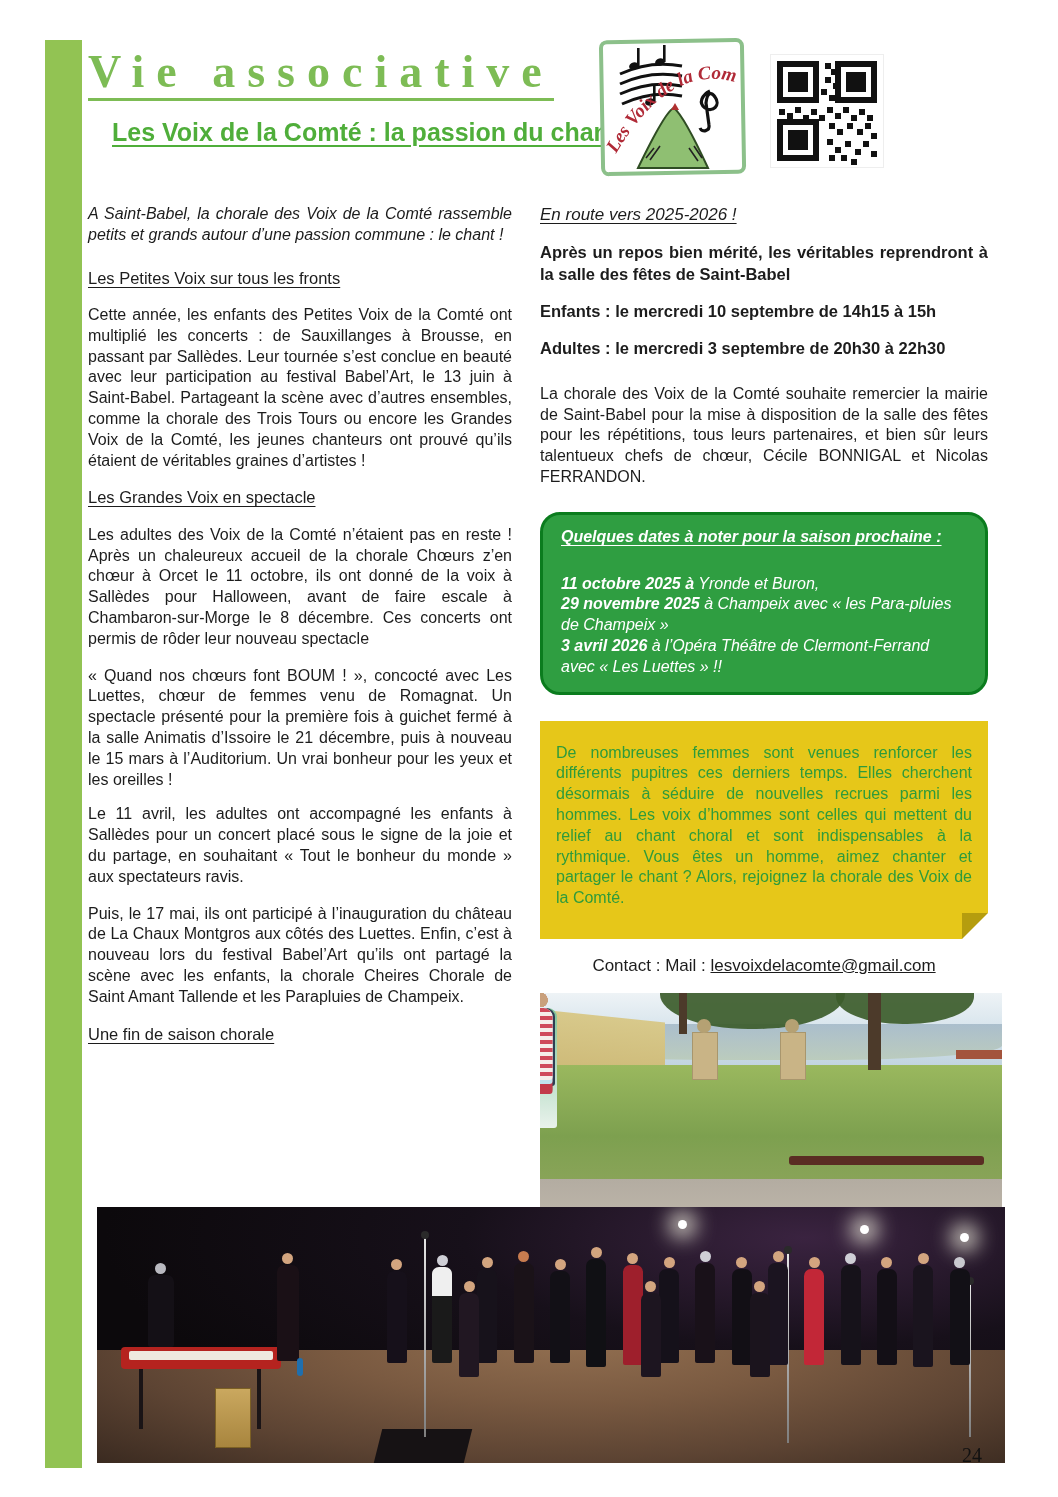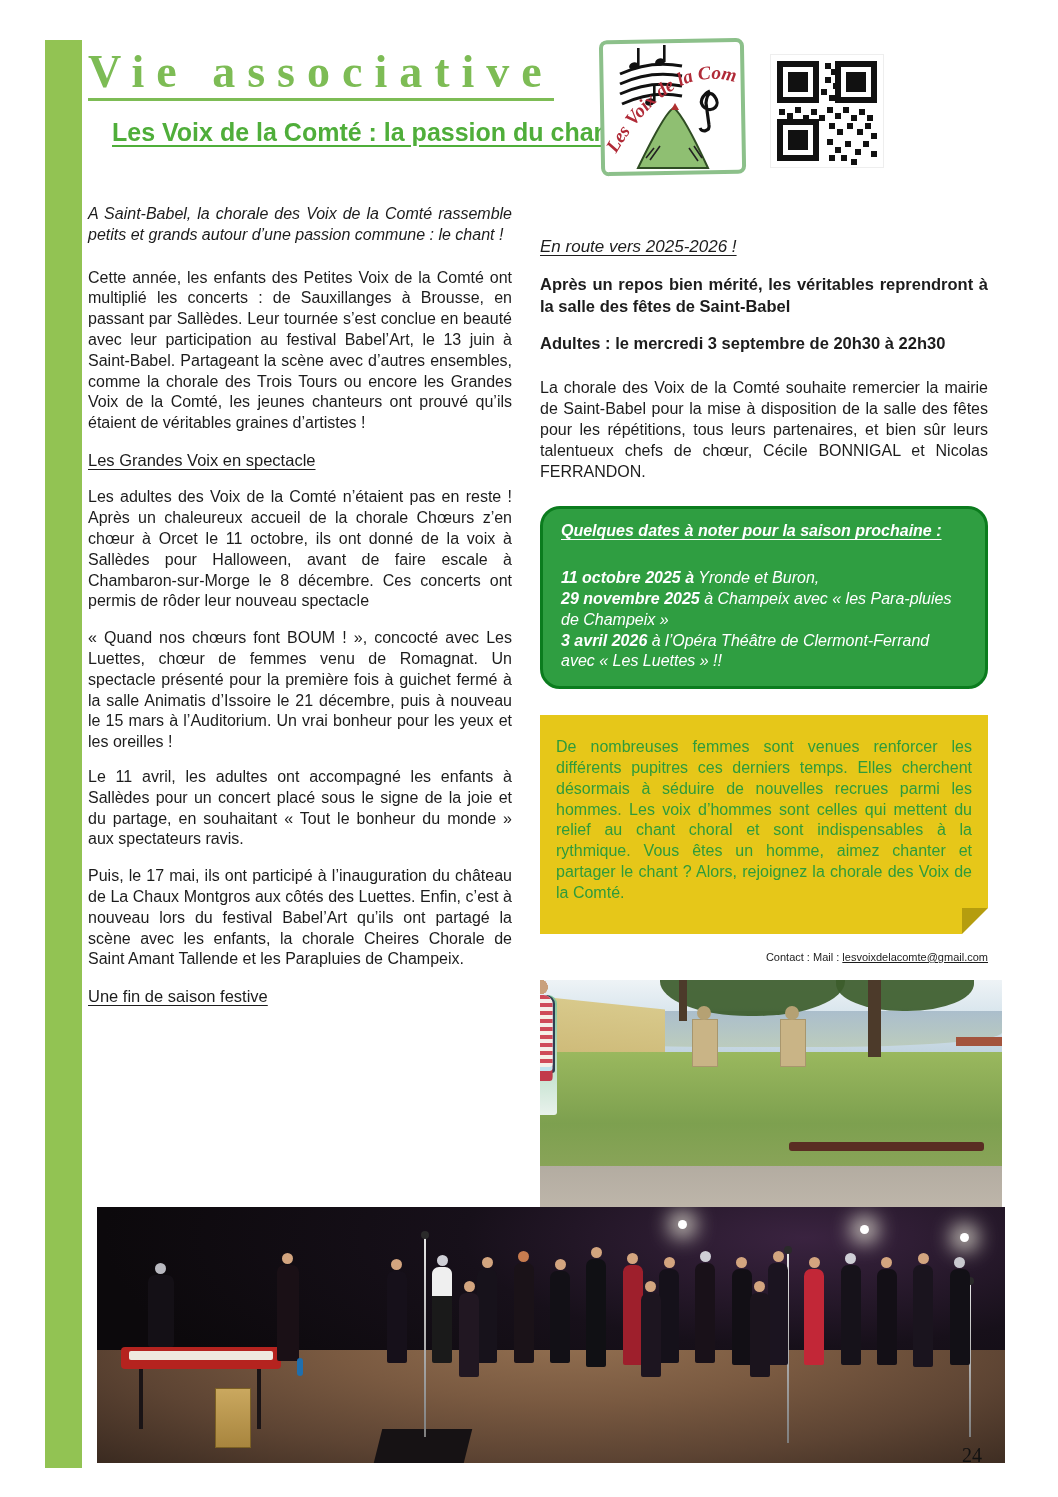--- a/index.html
+++ b/index.html
@@ -17,21 +17,21 @@
 
   .logo{position:absolute;left:598px;top:36px;width:150px;height:142px;}
   .qr{position:absolute;left:770px;top:54px;width:112px;height:112px;background:#fff;border:1px solid #eee;}
   .qr .f{position:absolute;width:42px;height:42px;border:6px solid #111;box-sizing:border-box;background:#fff;}
   .qr .f::after{content:'';position:absolute;inset:5px;background:#111;}
   .qr i{position:absolute;width:6px;height:6px;background:#111;}
 
   
   .col{position:absolute;top:204px;font-size:16px;line-height:1.3;text-align:justify;}
   .col-left{left:88px;width:424px;}
-  .col-right{left:540px;width:448px;margin-top:32px;}
+  .col-right{left:540px;width:448px;}
   .col p{margin:0 0 16px 0;}
   .intro{font-style:italic;margin-bottom:22px !important;}
   .sec-head{text-decoration:underline;text-underline-offset:3px;margin:0 0 12px 0;font-size:16.5px;}
   .col-left .tight{margin-bottom:14px;margin-top:16px;}
 
   .rc-head{font-style:italic;text-decoration:underline;text-underline-offset:3px;font-size:17px;margin:0 0 12px 0;}
   .rc-bold{font-weight:bold;font-size:16.5px;margin:0 0 14px 0;}
   .rc-bold.last{margin-bottom:24px;}
   .thanks{margin-bottom:24px !important;}
 
@@ -39,21 +39,21 @@
              font-style:italic;padding:12px 28px 14px 18px;margin-bottom:26px;}
   .dates-box .dbh{text-decoration:underline;text-underline-offset:3px;font-weight:bold;margin:0 0 26px 0;}
   .dates-box .line{margin:0;text-align:left;}
   .dates-box b{font-weight:bold;}
 
   .note{position:relative;background:#e6c719;color:#2e9b3b;padding:22px 16px 30px 16px;margin-bottom:16px;}
   .note::after{content:'';position:absolute;right:0;bottom:0;width:0;height:0;
                border-right:26px solid #fff;border-top:26px solid #b59d0e;}
   .note p{margin:0;}
 
-  .contact{margin:0 0 12px 8px;text-align:right;font-size:11px;}
+  .contact{margin:0 0 12px 8px;text-align:center;font-size:17px;}
   .contact a{color:#1c1c1c;text-decoration:underline;}
 
   
   .photoA{position:relative;width:462px;height:258px;overflow:hidden;background:#dce8ef;}
   .photoA .sky{position:absolute;left:0;top:0;width:100%;height:34%;
        background:linear-gradient(#eef3f6 0%,#cfdfe9 55%,#b9cdd9 100%);}
   .photoA .hills{position:absolute;left:0;top:12%;width:100%;height:14%;
        background:linear-gradient(#9fb4c4,#b9c9b4);border-radius:0 0 40% 40%;opacity:.8;}
   .photoA .wheat{position:absolute;left:0;top:9%;width:27%;height:24%;background:linear-gradient(#d8c98b,#cdb977);transform:skewY(6deg);}
   .photoA .grass{position:absolute;left:0;top:28%;width:100%;height:46%;
@@ -170,34 +170,36 @@
       <i style="left:92px;top:86px"></i>
       <i style="left:100px;top:96px"></i>
     <i style="left:58px;top:100px"></i>
       <i style="left:70px;top:100px"></i>
       <i style="left:80px;top:104px"></i>
   </div>
 
   <div class="col col-left">
     <p class="intro">A Saint-Babel, la chorale des Voix de la Comté rassemble petits et grands autour d’une passion commune : le chant !</p>
 
+    <p class="sec-head">Les Petites Voix sur tous les fronts</p>
     <p>Cette année, les enfants des Petites Voix de la Comté ont multiplié les concerts : de Sauxillanges à Brousse, en passant par Sallèdes. Leur tournée s’est conclue en beauté avec leur participation au festival Babel’Art, le 13 juin à Saint-Babel. Partageant la scène avec d’autres ensembles, comme la chorale des Trois Tours ou encore les Grandes Voix de la Comté, les jeunes chanteurs ont prouvé qu’ils étaient de véritables graines d’artistes !</p>
 
     <p class="sec-head">Les Grandes Voix en spectacle</p>
     <p class="tight">Les adultes des Voix de la Comté n’étaient pas en reste ! Après un chaleureux accueil de la chorale Chœurs z’en chœur à Orcet le 11 octobre, ils ont donné de la voix à Sallèdes pour Halloween, avant de faire escale à Chambaron-sur-Morge le 8 décembre. Ces concerts ont permis de rôder leur nouveau spectacle</p>
     <p class="tight">« Quand nos chœurs font BOUM ! », concocté avec Les Luettes, chœur de femmes venu de Romagnat. Un spectacle présenté pour la première fois à guichet fermé à la salle Animatis d’Issoire le 21 décembre, puis à nouveau le 15 mars à l’Auditorium. Un vrai bonheur pour les yeux et les oreilles !</p>
     <p>Le 11 avril, les adultes ont accompagné les enfants à Sallèdes pour un concert placé sous le signe de la joie et du partage, en souhaitant « Tout le bonheur du monde » aux spectateurs ravis.</p>
     <p>Puis, le 17 mai, ils ont participé à l’inauguration du château de La Chaux Montgros aux côtés des Luettes. Enfin, c’est à nouveau lors du festival Babel’Art qu’ils ont partagé la scène avec les enfants, la chorale Cheires Chorale de Saint Amant Tallende et les Parapluies de Champeix.</p>
 
-    <p class="sec-head">Une fin de saison festive</p>
+    <p class="sec-head">Une fin de saison chorale</p>
   </div>
 
   <div class="col col-right">
     <p class="rc-head">En route vers 2025-2026 !</p>
     <p class="rc-bold">Après un repos bien mérité, les véritables reprendront à la salle des fêtes de Saint-Babel</p>
+    <p class="rc-bold">Enfants : le mercredi 10 septembre de 14h15 à 15h</p>
     <p class="rc-bold last">Adultes : le mercredi 3 septembre de 20h30 à 22h30</p>
     <p class="thanks">La chorale des Voix de la Comté souhaite remercier la mairie de Saint-Babel pour la mise à disposition de la salle des fêtes pour les répétitions, tous leurs partenaires, et bien sûr leurs talentueux chefs de chœur, Cécile BONNIGAL et Nicolas FERRANDON.</p>
 
     <div class="dates-box">
       <p class="dbh">Quelques dates à noter pour la  saison prochaine :</p>
       <p class="line"><b>11 octobre 2025 à</b><span> Yronde et Buron,</span></p>
       <p class="line"><b>29 novembre 2025</b><span> à Champeix avec « les Para-pluies de Champeix »</span></p>
       <p class="line"><b>3 avril 2026</b><span> à l’Opéra Théâtre de Clermont-Ferrand avec « Les Luettes » !!</span></p>
     </div>
 

